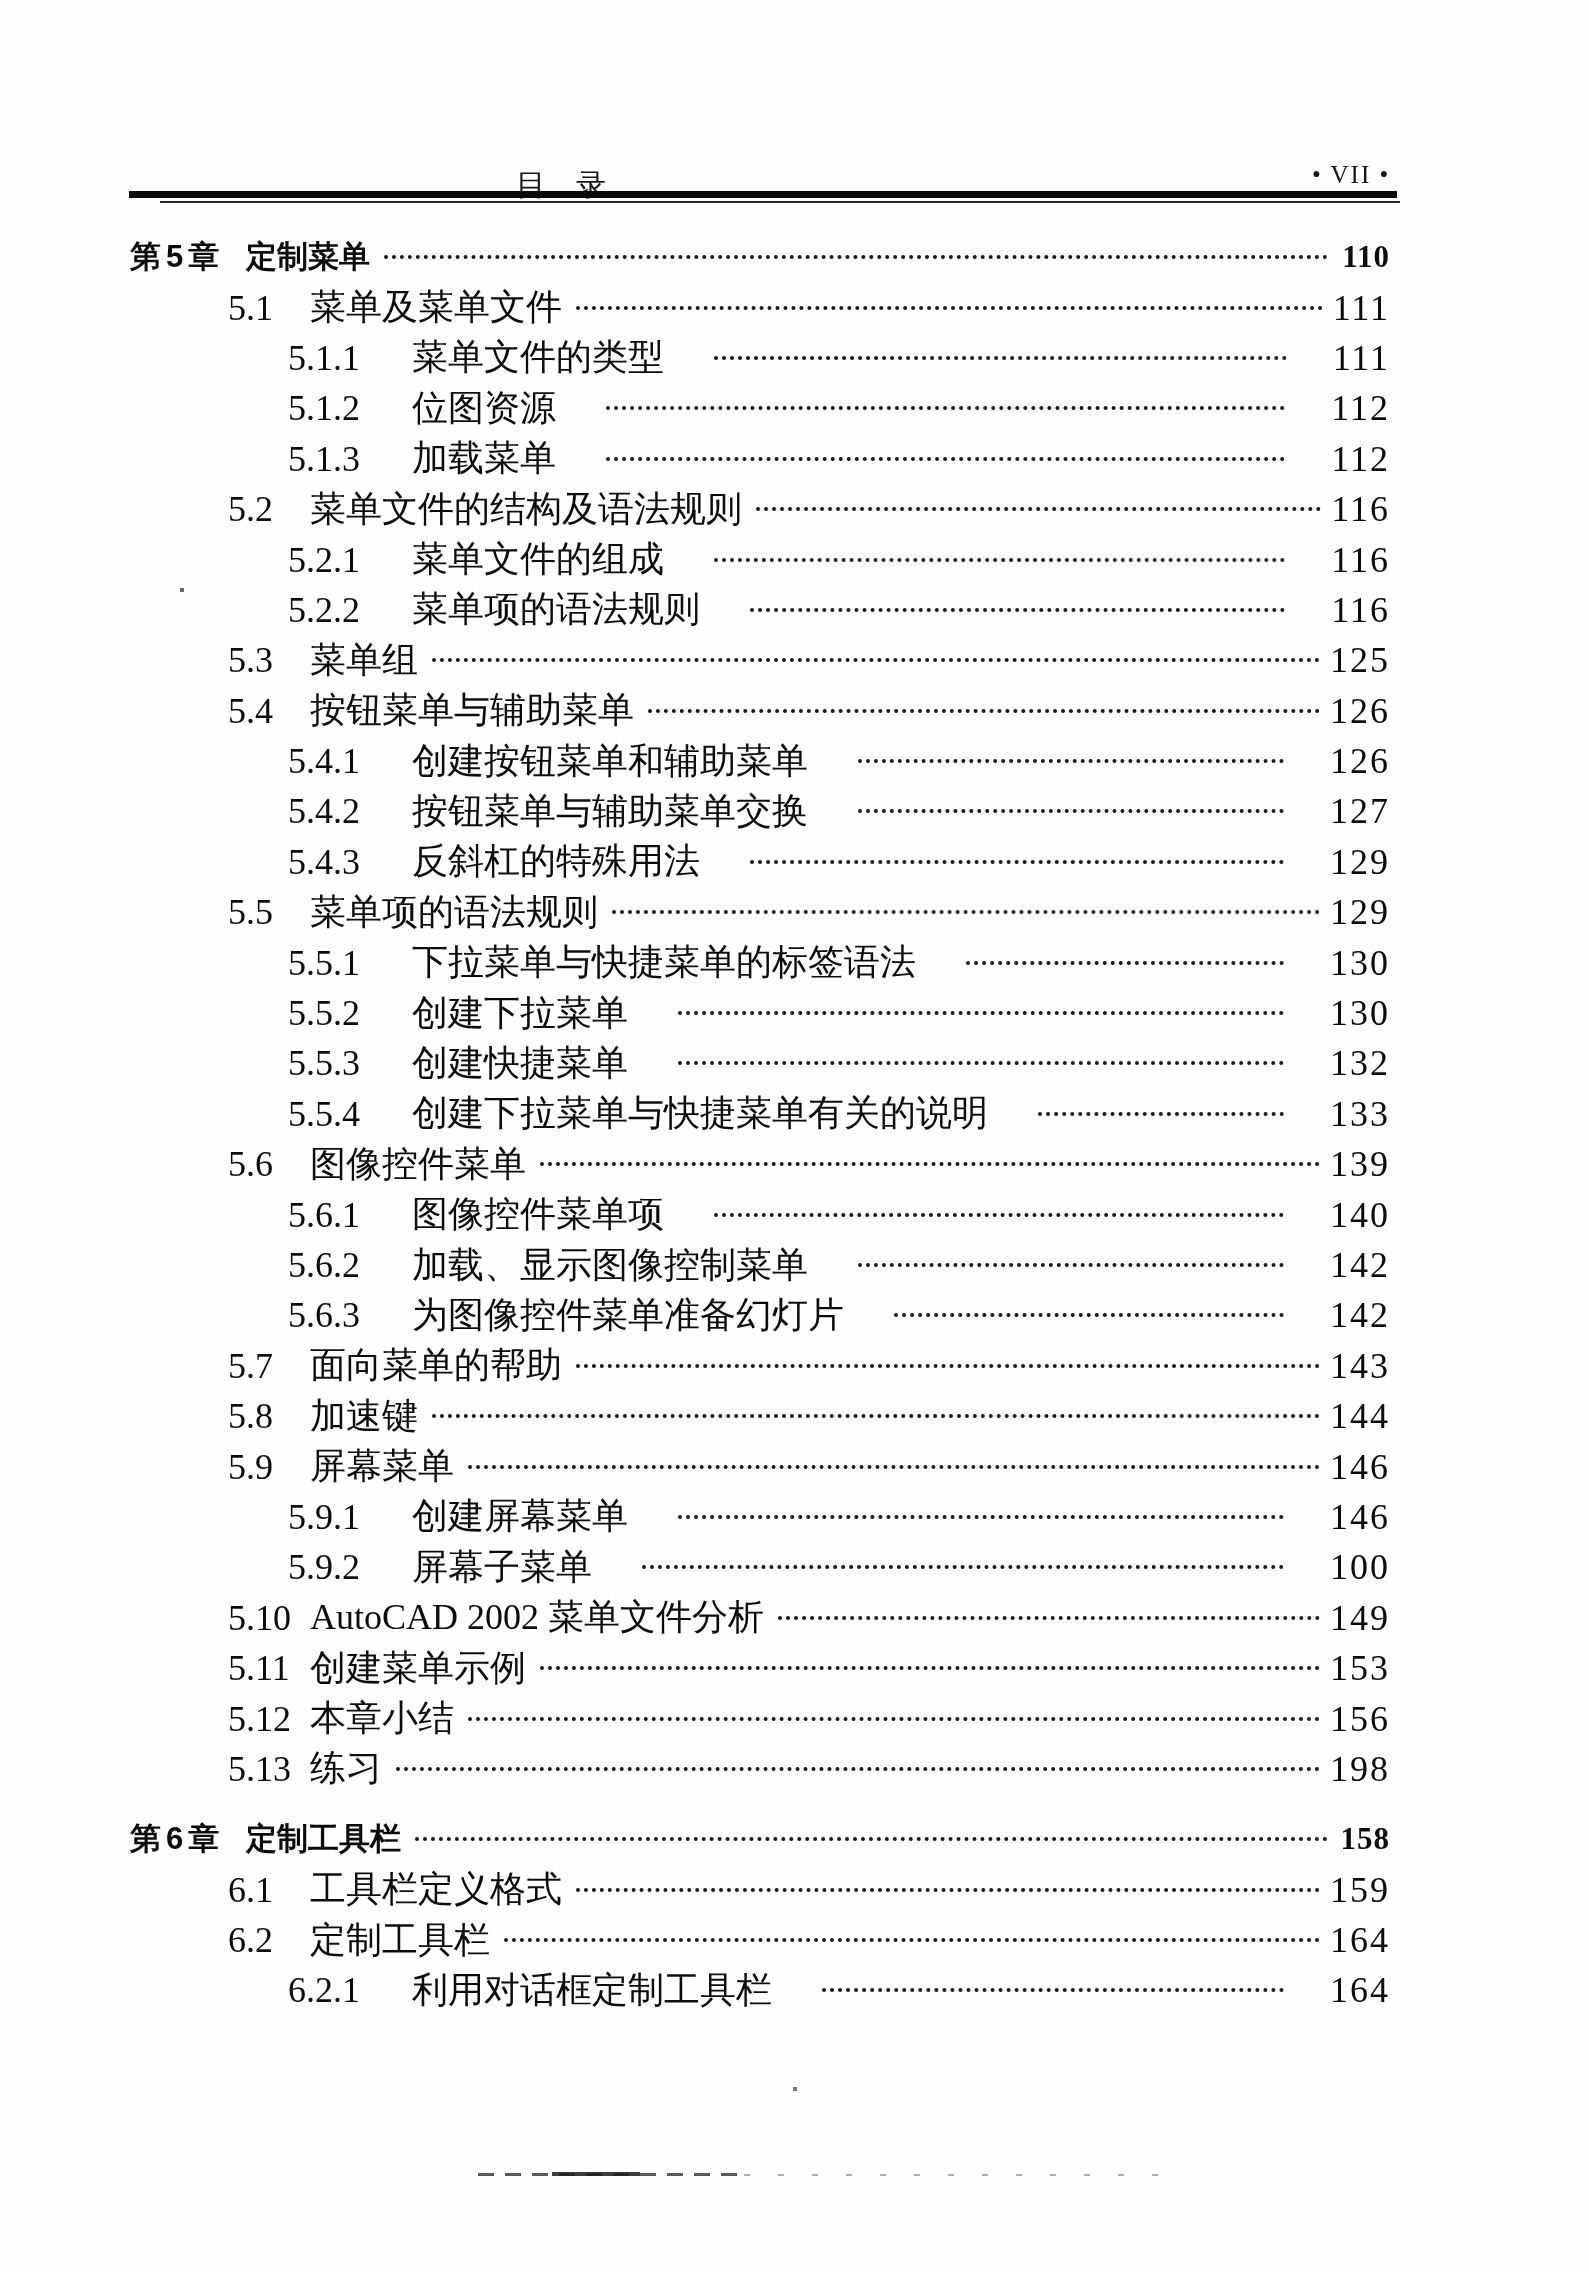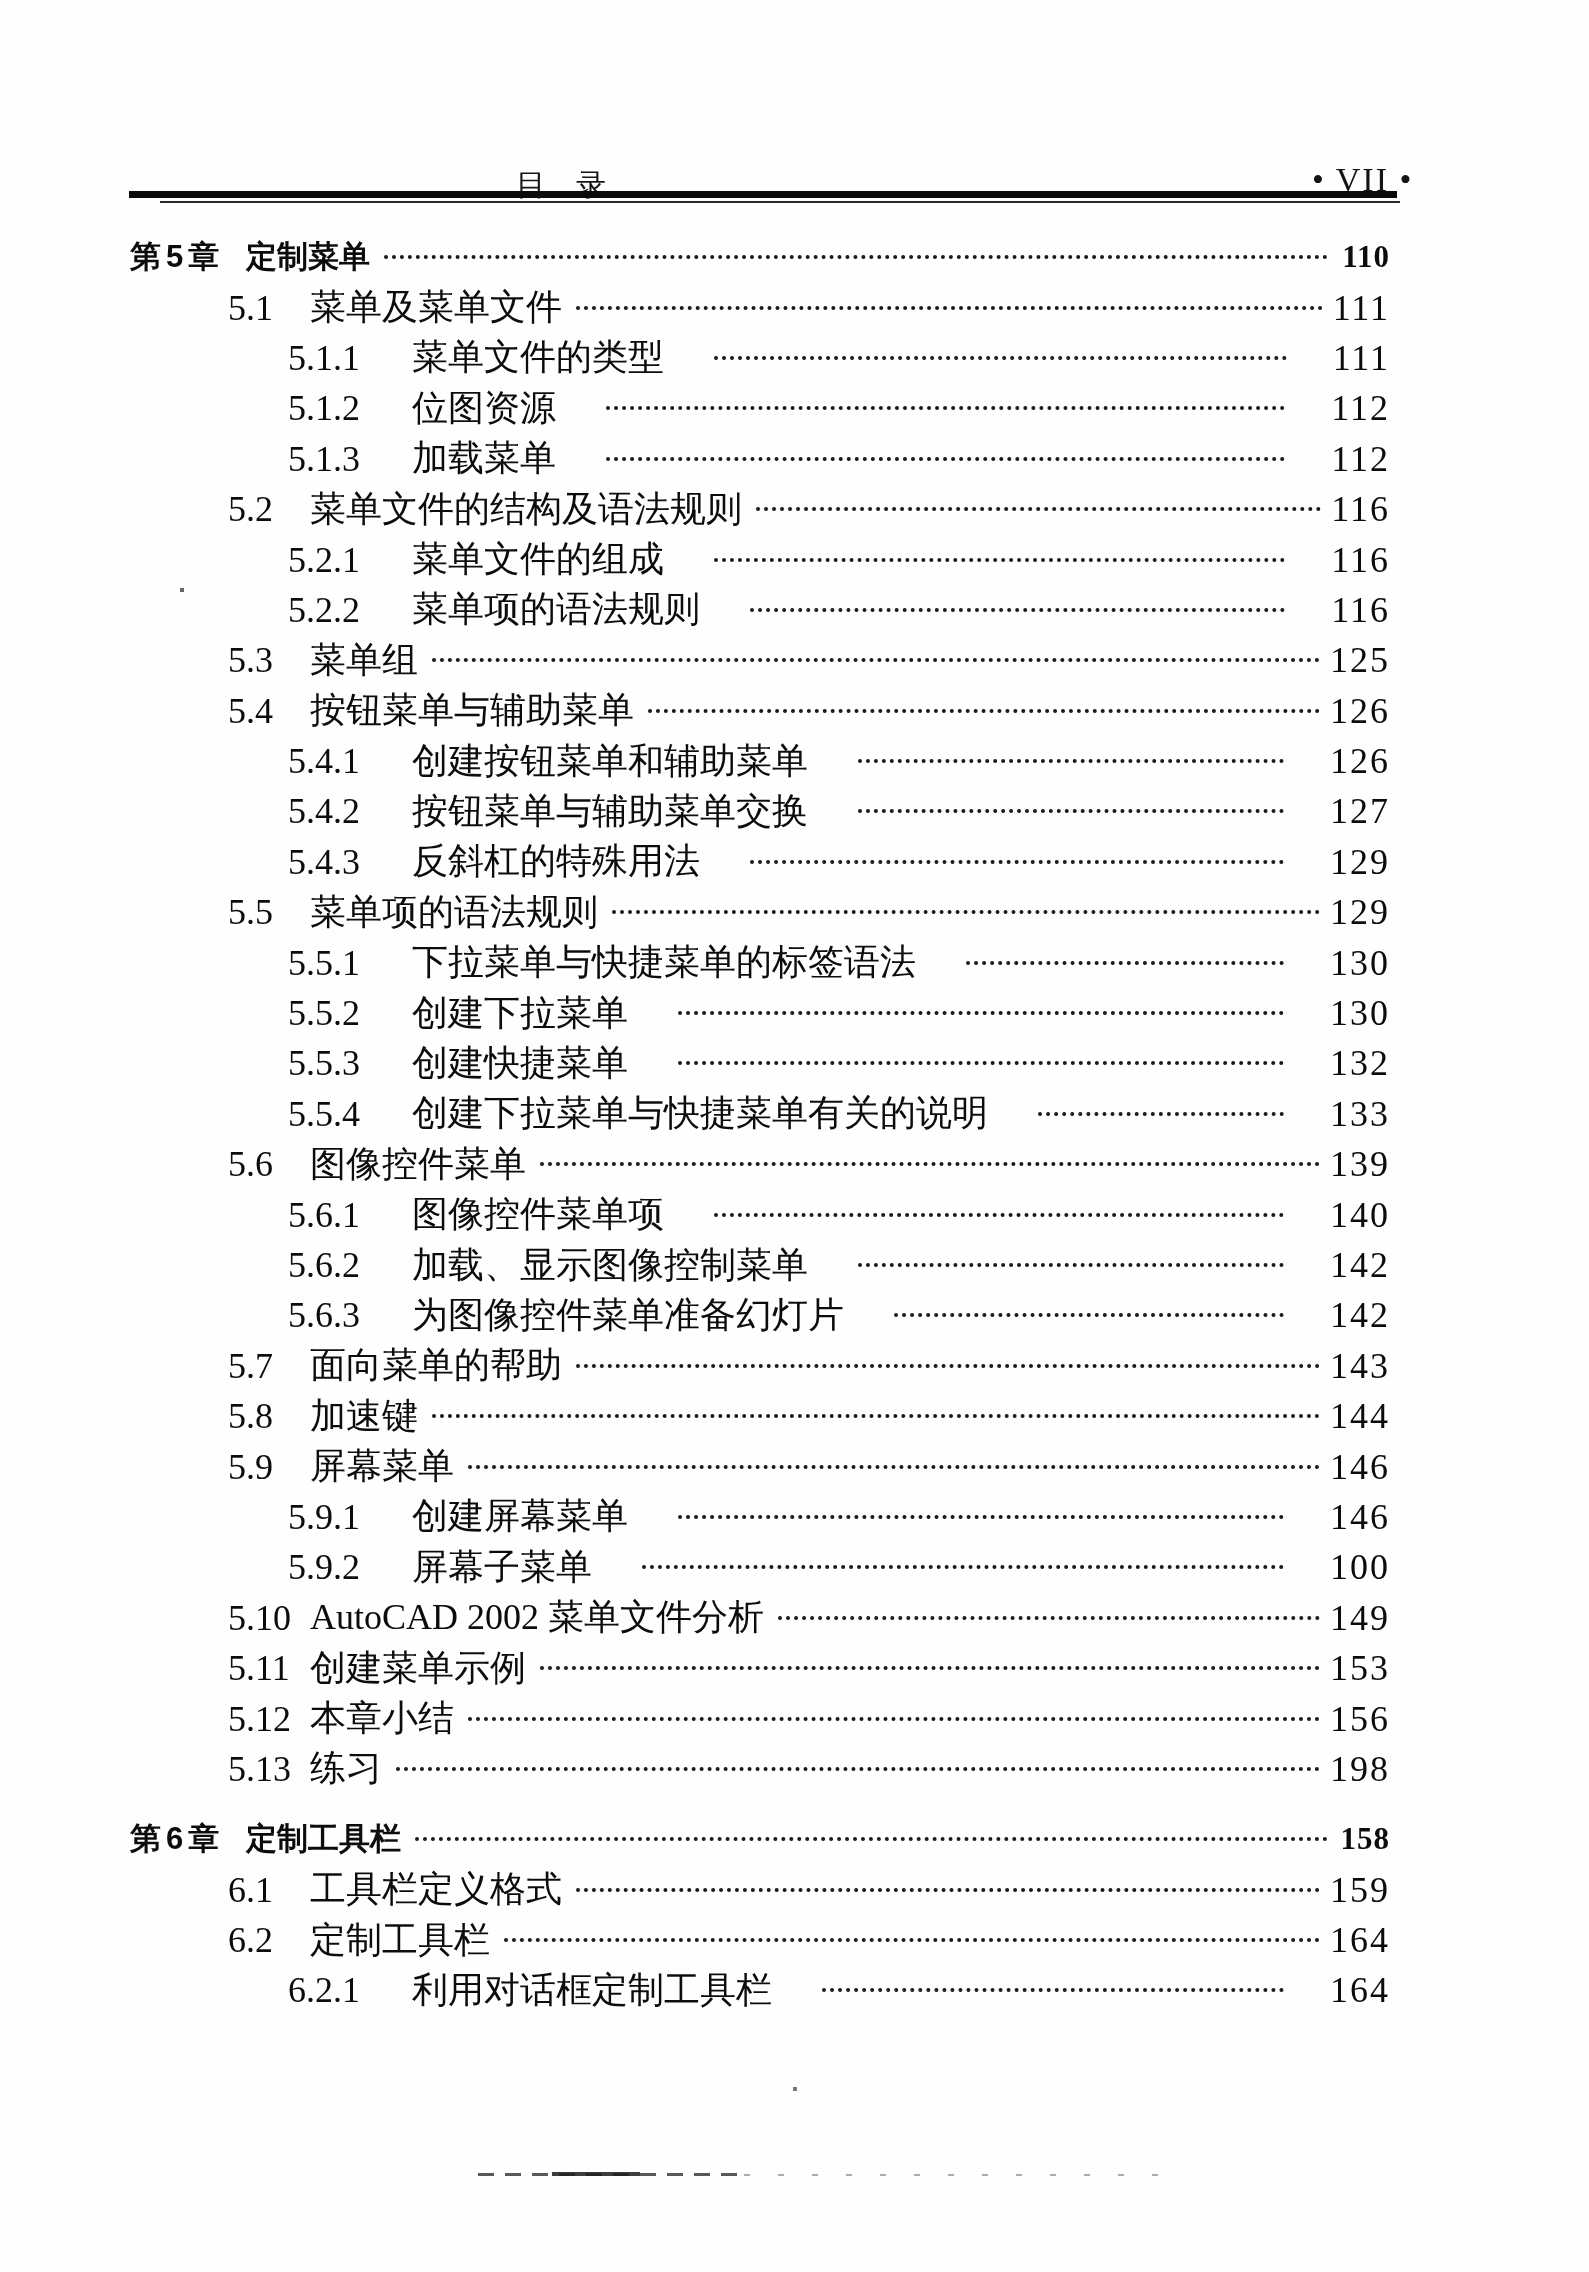--- a/index.html
+++ b/index.html
@@ -17,21 +17,21 @@
   }
   
   .doc-title {
     position: absolute; left: 516px; top: 153px;
     font-size: 30px; color: #141414;
     white-space: pre;
     margin-top: 12px;
   }
   .folio {
     position: absolute; left: 1312px; top: 161px;
-    font-size: 34px; letter-spacing: 2px; color: #141414;
+    font-size: 25px; letter-spacing: 2px; color: #141414;
   }
   .rule-thick {
     position: absolute; left: 129px; top: 191px;
     width: 1268px; height: 7px; background: #0a0a0a;
   }
   .rule-thin {
     position: absolute; left: 160px; top: 201px;
     width: 1240px; height: 2px; background: #2a2a2a;
   }
   

